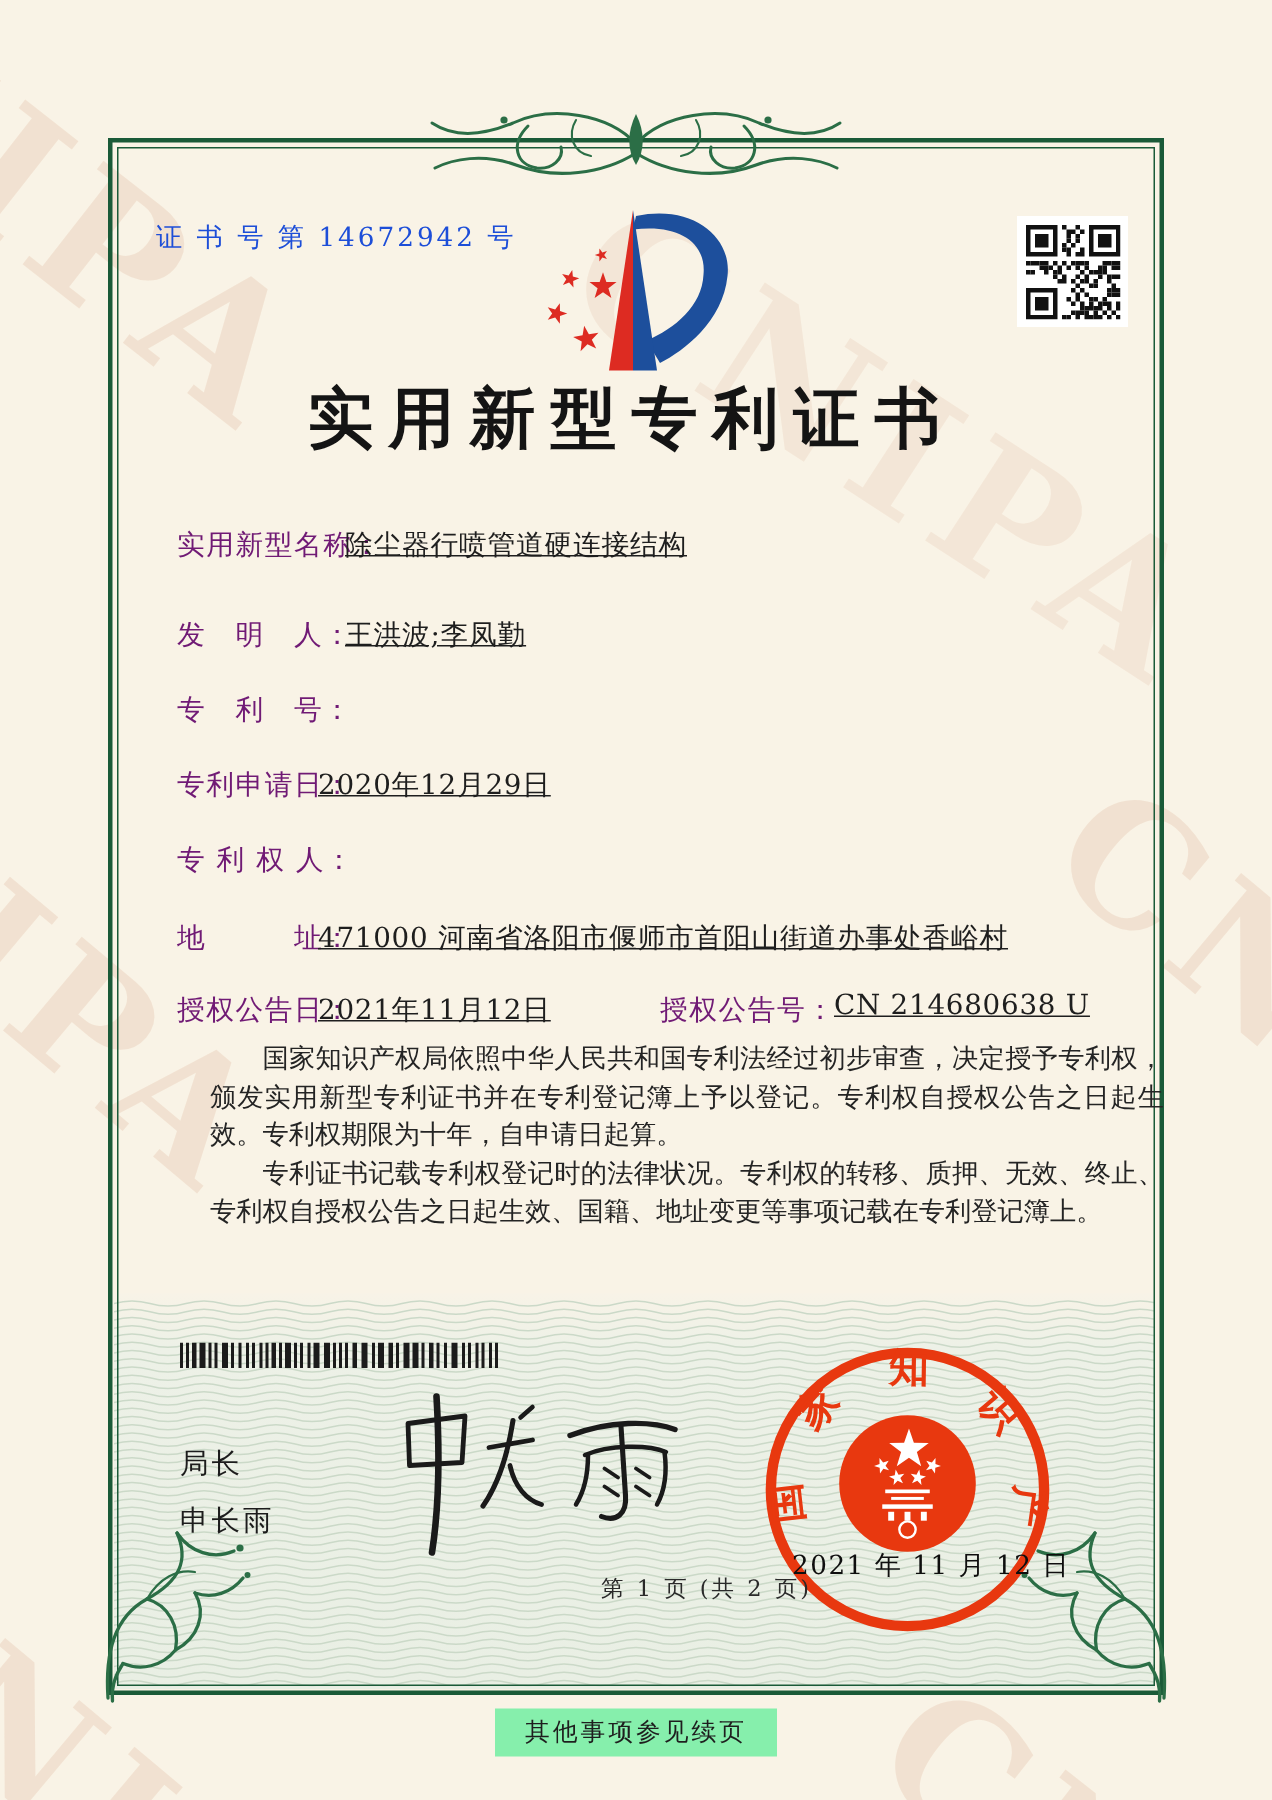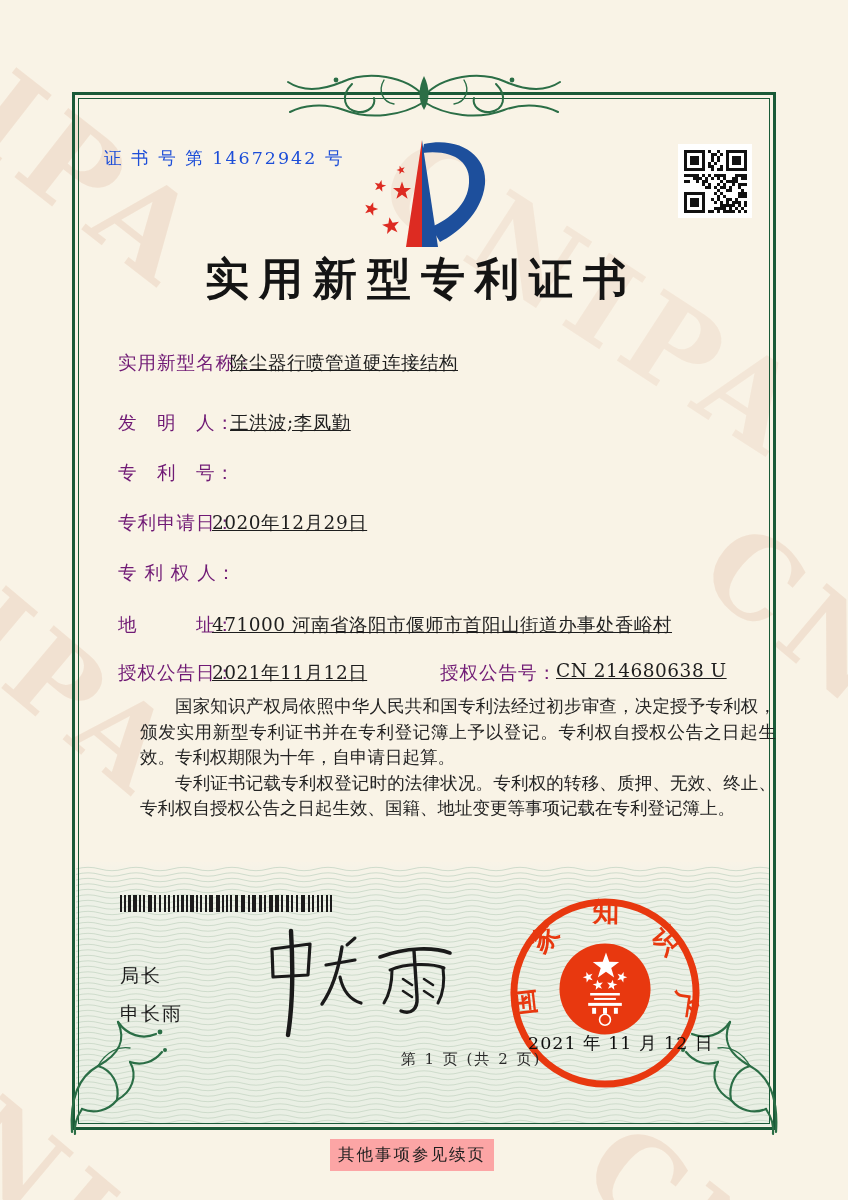--- a/index.html
+++ b/index.html
@@ -28,21 +28,21 @@
   .flabel{font-size:18.5px;color:#701a75;letter-spacing:1px;white-space:nowrap;}
   .fvalue{font-size:18.5px;color:#1e1e1e;letter-spacing:.5px;white-space:nowrap;text-decoration:underline;}
   .body-text{left:108px;top:694px;width:636px;font-size:17.5px;line-height:25.5px;
          text-align:justify;color:#242424;margin-left:32px;}
   .body-text p{margin:0;text-indent:2em;}
   .sig-label{font-size:19px;letter-spacing:2px;color:#1c1c1c;}
   .seal-date{left:528px;top:1031px;font-size:17.5px;color:#0e0e0e;letter-spacing:1px;
          white-space:nowrap;z-index:6;}
   .footer{left:72px;top:1050px;width:798px;text-align:center;font-size:15px;color:#2a2a2a;
          letter-spacing:2px;}
-  .note{left:330px;top:1139px;background:#fca5a5;padding:5px 8px;font-size:16.5px;
+  .note{left:330px;top:1139px;background:#86efac;padding:5px 20px;font-size:16.5px;
         letter-spacing:2px;color:#1e1e1e;z-index:5;}
   .qrbox{left:678px;top:144px;width:74px;height:74px;background:#ffffff;z-index:5;
          display:flex;align-items:center;justify-content:center;}
   svg{display:block;}
 </style>
 </head>
 <body>
 
 <svg width="0" height="0" style="position:absolute">
   <defs>

